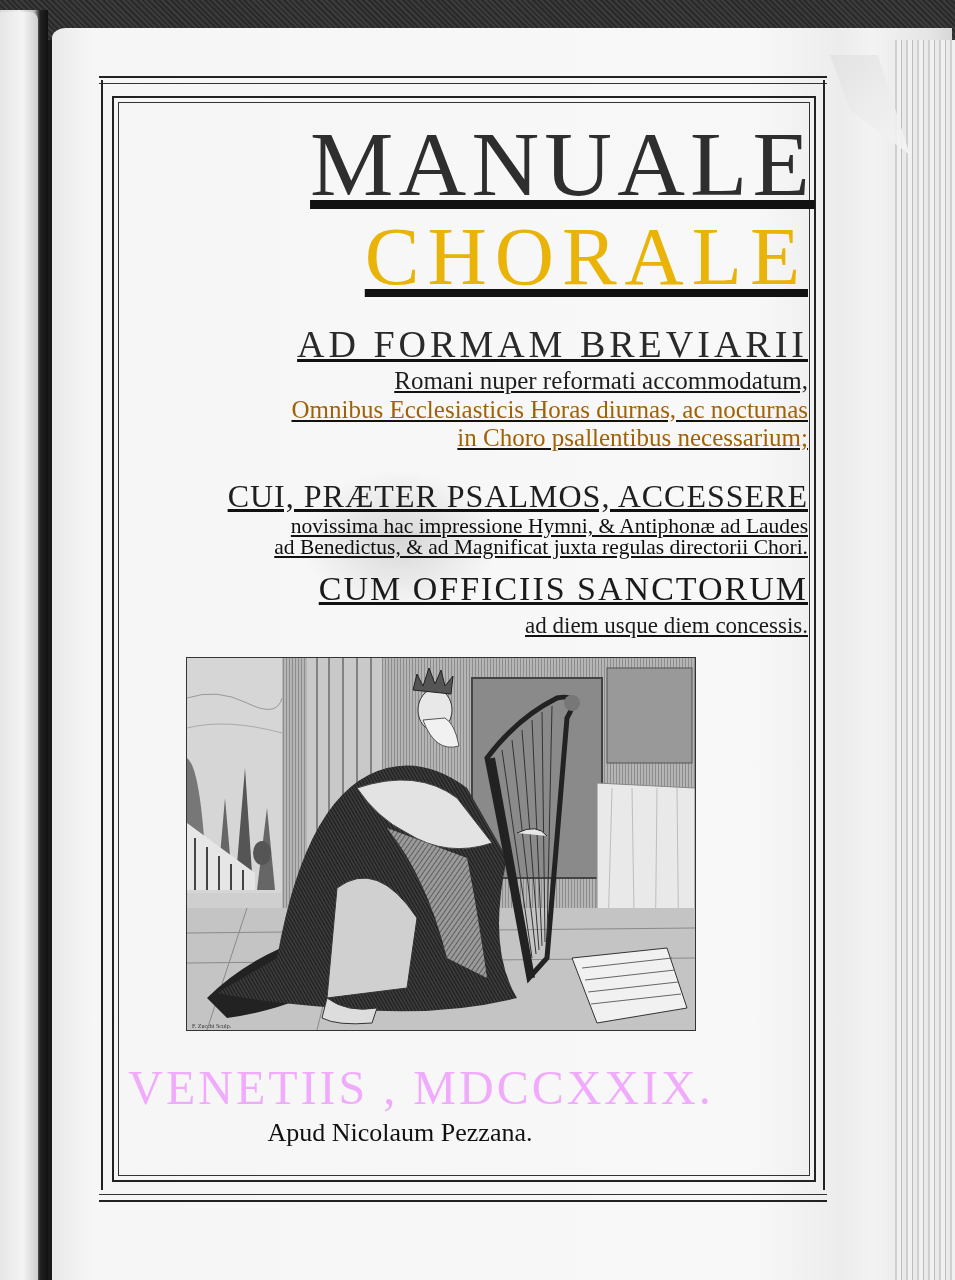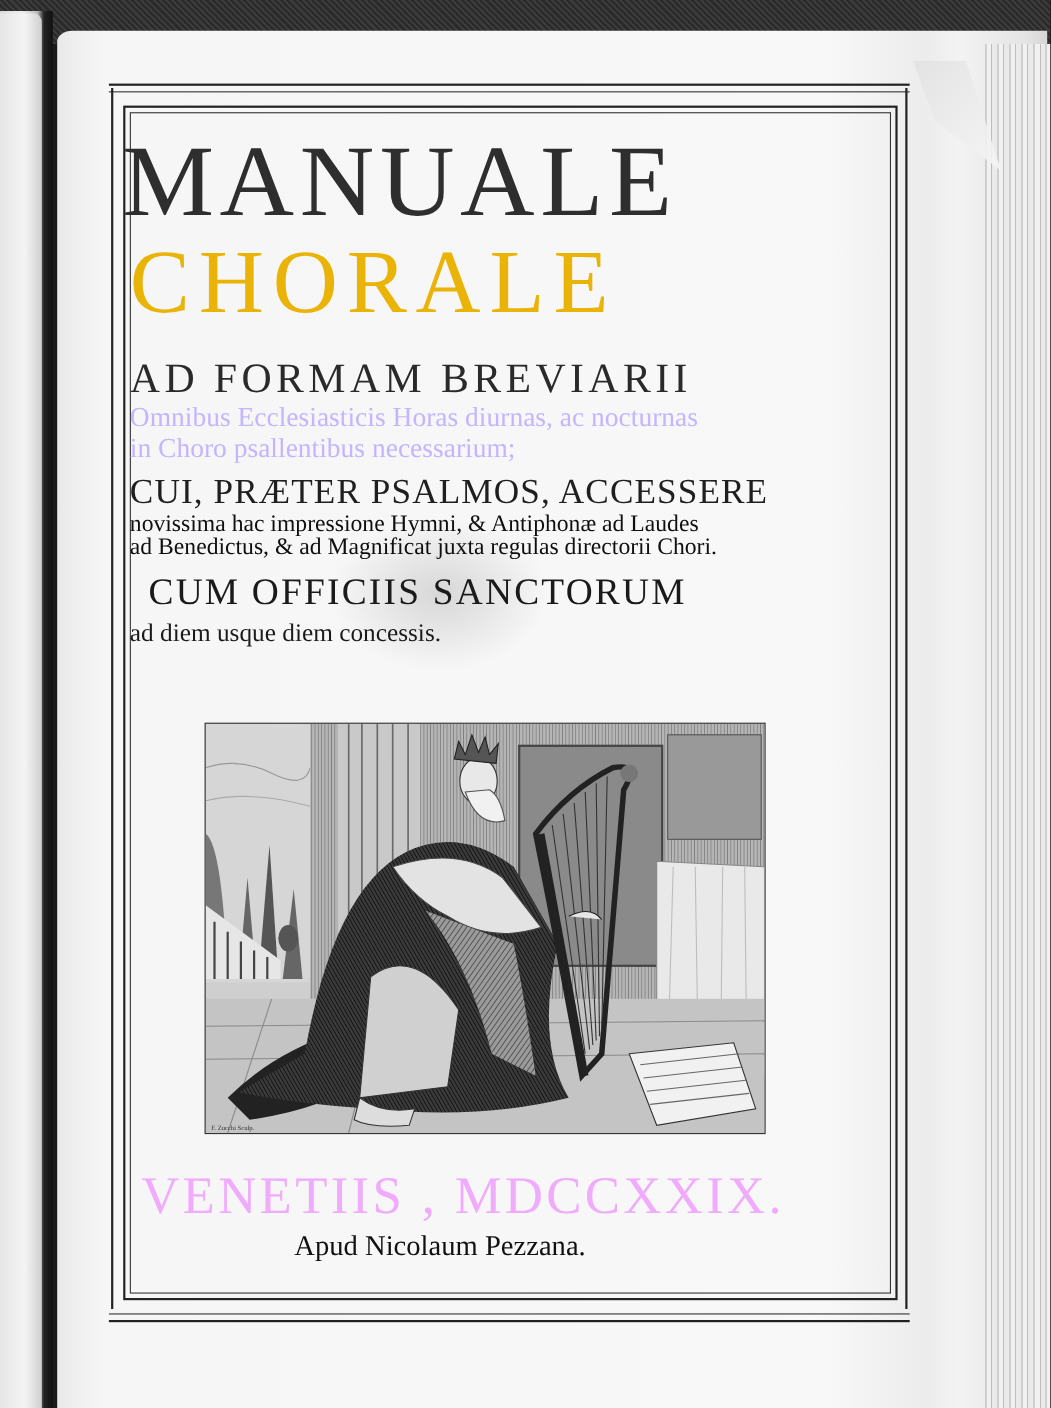--- a/index.html
+++ b/index.html
@@ -9,28 +9,28 @@
   .left-page-edge { position:absolute; left:0; top:12px; width:38px; height:1268px; background:linear-gradient(90deg,#e6e6e6,#f4f4f4 60%,#cfcfcf); border-radius:0 8px 0 0; }
   .page { position:absolute; left:52px; top:28px; width:900px; height:1252px; background:linear-gradient(90deg,#e9e9e9 0,#f6f6f6 40px,#f8f8f8 700px,#ececec 790px,#f3f3f3 820px,#e4e4e4 880px,#d6d6d6 900px); border-top-left-radius:14px 10px; }
   .fore-edge { position:absolute; left:895px; top:40px; width:60px; height:1240px; background:repeating-linear-gradient(90deg,#cfcfcf 0 2px,#f1f1f1 2px 6px,#bdbdbd 6px 7px,#eaeaea 7px 11px); }
   .fold { position:absolute; left:830px; top:55px; width:80px; height:100px; background:linear-gradient(135deg,#e2e2e2,#f5f5f5); clip-path:polygon(0 0,60% 0,100% 100%,25% 55%); opacity:.9; }
   .frame-outer { position:absolute; left:99px; top:76px; width:728px; height:1122px; border-top:2px solid #222; border-bottom:2px solid #222; }
   .frame-outer::before { content:""; position:absolute; left:0; right:0; top:5px; height:0; border-top:1.5px solid #333; }
   .frame-outer::after { content:""; position:absolute; left:0; right:0; bottom:5px; height:0; border-bottom:1.5px solid #333; }
   .frame-sides { position:absolute; left:101px; top:80px; width:720px; height:1110px; border-left:2px solid #222; border-right:2px solid #222; }
   .frame-inner { position:absolute; left:112px; top:96px; width:700px; height:1082px; border:2px solid #222; }
   .frame-inner::before { content:""; position:absolute; left:4px; right:4px; top:4px; bottom:4px; border:1.2px solid #333; }
-  .content { position:absolute; left:118px; top:102px; width:690px; text-align:left; color:#111; }
+  .content { position:absolute; left:118px; top:102px; width:690px; text-align:right; color:#111;text-decoration:underline; }
   .line { display:block; white-space:nowrap; }
   .t1 { font-size:92px; letter-spacing:5px; line-height:100px; color:#2e2e2e; margin-top:12px; transform:scaleX(1.02); }
   .t2 { font-size:82px; letter-spacing:8px; line-height:90px; color:#eab308; margin-top:-2px; }
   .t3 { font-size:38px; letter-spacing:4px; line-height:44px; color:#2a2a2a; margin-top:20px; }
   .t4 { font-size:25px; line-height:30px; color:#1e1e1e; }
-  .t5 { font-size:25px; line-height:28px; color:#c4b5fd; }
-  .t6 { font-size:32px; letter-spacing:1px; line-height:40px; color:#1f1f1f; margin-top:4px; }
+  .t5 { font-size:25px; line-height:28px; color:#a16207; }
+  .t6 { font-size:32px; letter-spacing:1px; line-height:40px; color:#1f1f1f; margin-top:24px; }
   .t7 { font-size:21.5px; line-height:21px; color:#0f0f0f; }
   .t8 { font-size:34px; letter-spacing:2px; line-height:46px; color:#1a1a1a; margin-top:8px;padding-left:17px; }
   .t9 { font-size:23px; line-height:28px; color:#1a1a1a; }
   .engraving { position:absolute; left:186px; top:657px; width:508px; height:372px; border:1.5px solid #333; background:#cfcfcf; overflow:hidden; }
   .engraving svg { display:block; }
   .signature { position:absolute; left:192px; top:1023px; font-size:6px; color:#333; }
   .imprint-city { position:absolute; left:118px; top:1058px; width:606px; text-align:center; font-size:48px; letter-spacing:3px; color:#f0abfc; line-height:60px; }
   .imprint-printer { position:absolute; left:118px; top:1117px; width:564px; text-align:center; font-size:26px; color:#111; line-height:32px; }
   .stain { position:absolute; left:300px; top:470px; width:200px; height:140px; background:radial-gradient(ellipse at center,rgba(120,120,120,.25),rgba(0,0,0,0) 70%); }
 </style>
@@ -46,20 +46,21 @@
 
 <div class="frame-outer"></div>
 <div class="frame-sides"></div>
 <div class="frame-inner"></div>
 <div class="stain"></div>
 
 <div class="content">
   <span class="line t1">MANUALE</span>
   <span class="line t2">CHORALE</span>
   <span class="line t3">AD FORMAM BREVIARII</span>
+  <span class="line t4">Romani nuper reformati accommodatum,</span>
   <span class="line t5">Omnibus Ecclesiasticis Horas diurnas, ac nocturnas</span>
   <span class="line t5">in Choro psallentibus necessarium;</span>
   <span class="line t6">CUI, PRÆTER PSALMOS, ACCESSERE</span>
   <span class="line t7">novissima hac impressione Hymni, &amp; Antiphonæ ad Laudes</span>
   <span class="line t7">ad Benedictus, &amp; ad Magnificat juxta regulas directorii Chori.</span>
   <span class="line t8">CUM OFFICIIS SANCTORUM</span>
   <span class="line t9">ad diem usque diem concessis.</span>
 </div>
 
 <div class="engraving">

